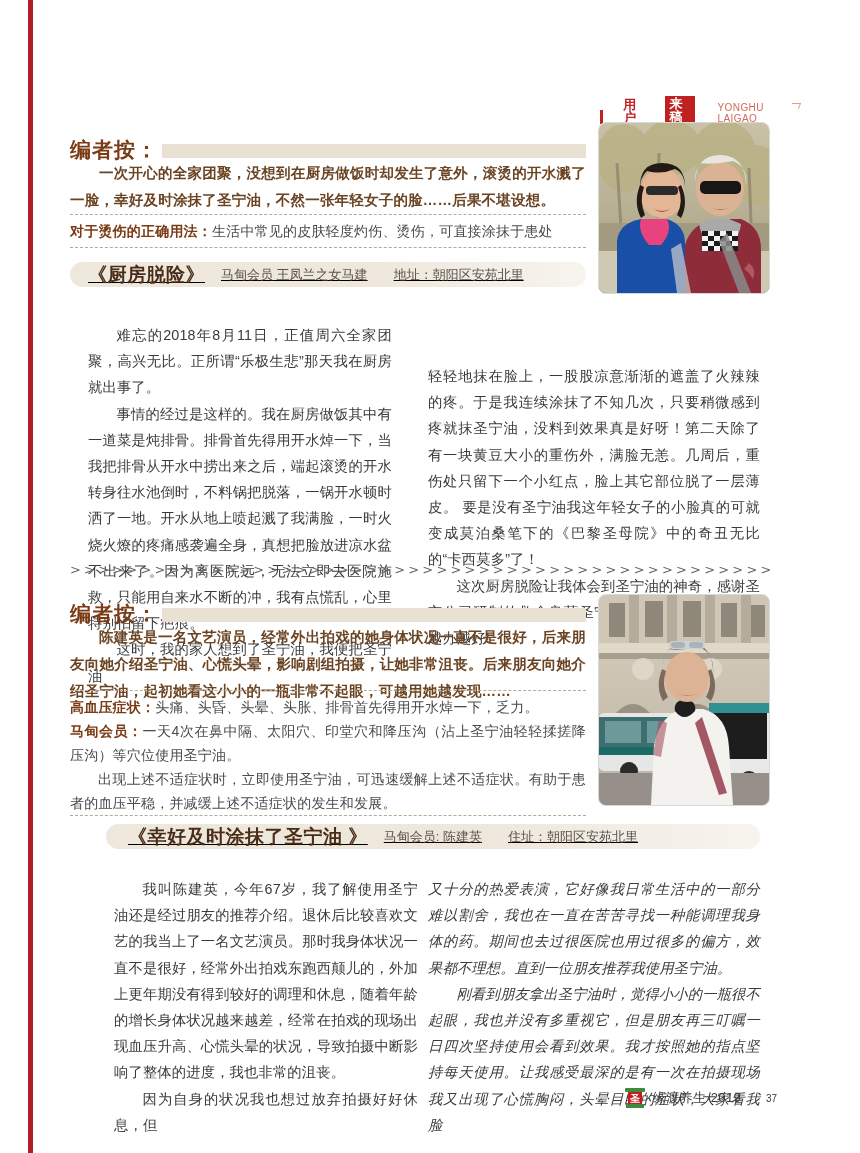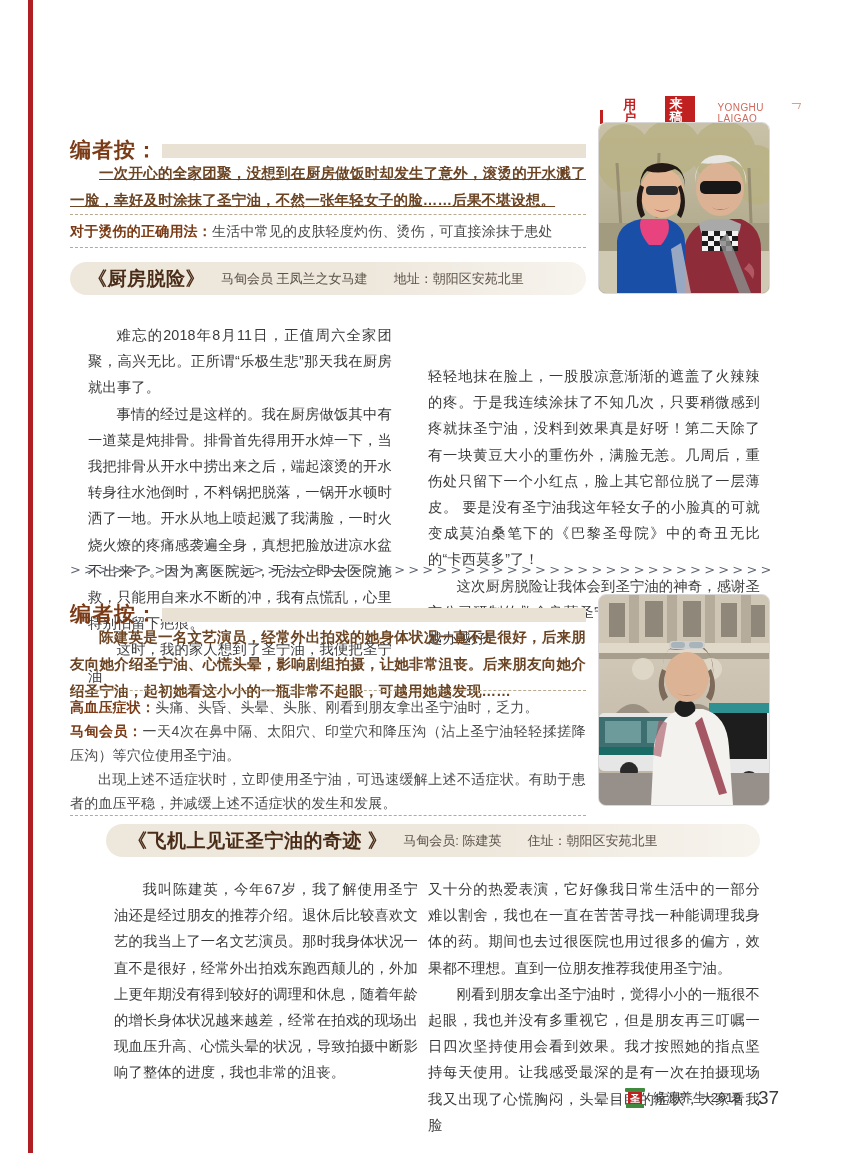--- a/index.html
+++ b/index.html
@@ -124,26 +124,27 @@
     text-align: justify;
   }
   .usage-line b {
     color: #7b3b16;
     font-weight: bold;
   }
 
   
   .pill {
     position: absolute;
-    height: 33px;
+    height: 25px;
     border-radius: 17px;
     background: linear-gradient(to right, #eee7dc 0%, #eee7dc 58%, #f7f4ee 100%);
     display: flex;
     align-items: center;
     padding-left: 18px;
+    text-decoration: underline;
   }
   .pill-title {
     font-size: 19px;
     font-weight: bold;
     color: #4a2d18;
     letter-spacing: 0.5px;
     white-space: nowrap;
   }
   .pill-meta {
     font-size: 13px;
@@ -204,23 +205,23 @@
   .footer-logo {
     width: 22px; height: 24px;
     position: relative;
   }
   .footer-text {
     font-size: 13px;
     color: #3a3a3a;
     letter-spacing: 0.3px;
   }
   .footer-page {
-    font-size: 19px;
+    font-size: 10px;
     color: #3a3a3a;
-    margin-left: 10px;
+    margin-left: 18px;
   }
 </style>
 </head>
 <body>
 
 <div class="page">
 
   <div class="left-rule"></div>
 
   <div class="kicker">
@@ -289,21 +290,21 @@
       <path d="M150 140 q8 6 4 16 q-5 -8 -9 -10 z" fill="#c06a74" opacity="0.7"></path>
       <path d="M82 120 L92 170 L78 170 L72 126 Z" fill="#cfcfcf" opacity="0.7"></path>
     </svg>
   </div>
 
   <div class="ed-head" style="left:70px; top:132px; width:516px;">
     <span class="ed-title">编者按：</span>
     <span class="ed-fill"></span>
   </div>
 
-  <div class="ed-body" style="left:70px; top:160px; width:516px;text-decoration:underline;">一次开心的全家团聚，没想到在厨房做饭时却发生了意外，滚烫的开水溅了一脸，幸好及时涂抹了圣宁油，不然一张年轻女子的脸……后果不堪设想。</div>
+  <div class="ed-body" style="left:70px; top:160px; width:516px;">一次开心的全家团聚，没想到在厨房做饭时却发生了意外，滚烫的开水溅了一脸，幸好及时涂抹了圣宁油，不然一张年轻女子的脸……后果不堪设想。</div>
 
   <div class="dash-line" style="left:70px; top:214px; width:516px;"></div>
 
   <div class="usage-line" style="left:70px; top:219px; width:516px;">
     <b>对于烫伤的正确用法：</b><span>生活中常见的皮肤轻度灼伤、烫伤，可直接涂抹于患处</span>
   </div>
 
   <div class="dash-line" style="left:70px; top:247px; width:516px;"></div>
 
   <div class="pill" style="left:70px; top:262px; width:516px;">
@@ -395,44 +396,45 @@
   <div class="ed-head" style="left:70px; top:596px; width:516px;">
     <span class="ed-title">编者按：</span>
     <span class="ed-fill"></span>
   </div>
 
   <div class="ed-body" style="left:70px; top:624px; width:516px;">陈建英是一名文艺演员，经常外出拍戏的她身体状况一直不是很好，后来朋友向她介绍圣宁油、心慌头晕，影响剧组拍摄，让她非常沮丧。后来朋友向她介绍圣宁油，起初她看这小小的一瓶非常不起眼，可越用她越发现……</div>
 
   <div class="dash-line" style="left:70px; top:690px; width:516px;"></div>
 
   <div class="usage-line" style="left:70px; top:695px; width:516px;">
-    <b>高血压症状：</b><span>头痛、头昏、头晕、头胀、刚看到朋友拿出圣宁油时，乏力。</span>
+    <b>高血压症状：</b><span>头痛、头昏、头晕、头胀、排骨首先得用开水焯一下，乏力。</span>
   </div>
 
   <div class="usage-line" style="left:70px; top:719px; width:516px;">
     <b>马甸会员：</b><span>一天4次在鼻中隔、太阳穴、印堂穴和降压沟（沾上圣宁油轻轻揉搓降压沟）等穴位使用圣宁油。</span>
   </div>
 
   <div class="usage-line" style="left:70px; top:767px; width:516px; text-indent:2em;">
     <span>出现上述不适症状时，立即使用圣宁油，可迅速缓解上述不适症状。有助于患者的血压平稳，并减缓上述不适症状的发生和发展。</span>
   </div>
 
   <div class="dash-line" style="left:70px; top:815px; width:516px;"></div>
 
   <div class="pill" style="left:106px; top:824px; width:654px; padding-left:22px;">
-    <span class="pill-title">《飞机上见证圣宁油的奇迹 》</span>
+    <span class="pill-title">《幸好及时涂抹了圣宁油 》</span>
     <span class="pill-meta">马甸会员: 陈建英</span>
     <span class="pill-meta2">住址：朝阳区安苑北里</span>
   </div>
 
   <div class="col" style="left:88px; top:876px; width:304px;margin-left:26px;">
     <p>我叫陈建英，今年67岁，我了解使用圣宁油还是经过朋友的推荐介绍。退休后比较喜欢文艺的我当上了一名文艺演员。那时我身体状况一直不是很好，经常外出拍戏东跑西颠儿的，外加上更年期没有得到较好的调理和休息，随着年龄的增长身体状况越来越差，经常在拍戏的现场出现血压升高、心慌头晕的状况，导致拍摄中断影响了整体的进度，我也非常的沮丧。</p>
-  </div>
-
-  <div class="col" style="left:428px; top:876px; width:332px;">
+    <p>因为自身的状况我也想过放弃拍摄好好休息，但</p>
+  </div>
+
+  <div class="col" style="left:428px; top:876px; width:332px;font-style:italic;">
     <p class="cont">又十分的热爱表演，它好像我日常生活中的一部分难以割舍，我也在一直在苦苦寻找一种能调理我身体的药。期间也去过很医院也用过很多的偏方，效果都不理想。直到一位朋友推荐我使用圣宁油。</p>
     <p>刚看到朋友拿出圣宁油时，觉得小小的一瓶很不起眼，我也并没有多重视它，但是朋友再三叮嘱一日四次坚持使用会看到效果。我才按照她的指点坚持每天使用。让我感受最深的是有一次在拍摄现场我又出现了心慌胸闷，头晕目眩的症状，大家看我脸</p>
   </div>
 
   <div class="footer" style="left:624px; top:1086px;">
     <div class="footer-logo">
       <svg width="22" height="24" viewBox="0 0 22 24">
         <rect x="1" y="2" width="20" height="4" rx="1" fill="#3f8a3f"></rect>
         <rect x="4" y="6" width="14" height="12" fill="#c0201f"></rect>
         <text x="11" y="16" font-size="10" font-family="'Liberation Sans', sans-serif" fill="#ffffff" text-anchor="middle" font-weight="bold">圣</text>

